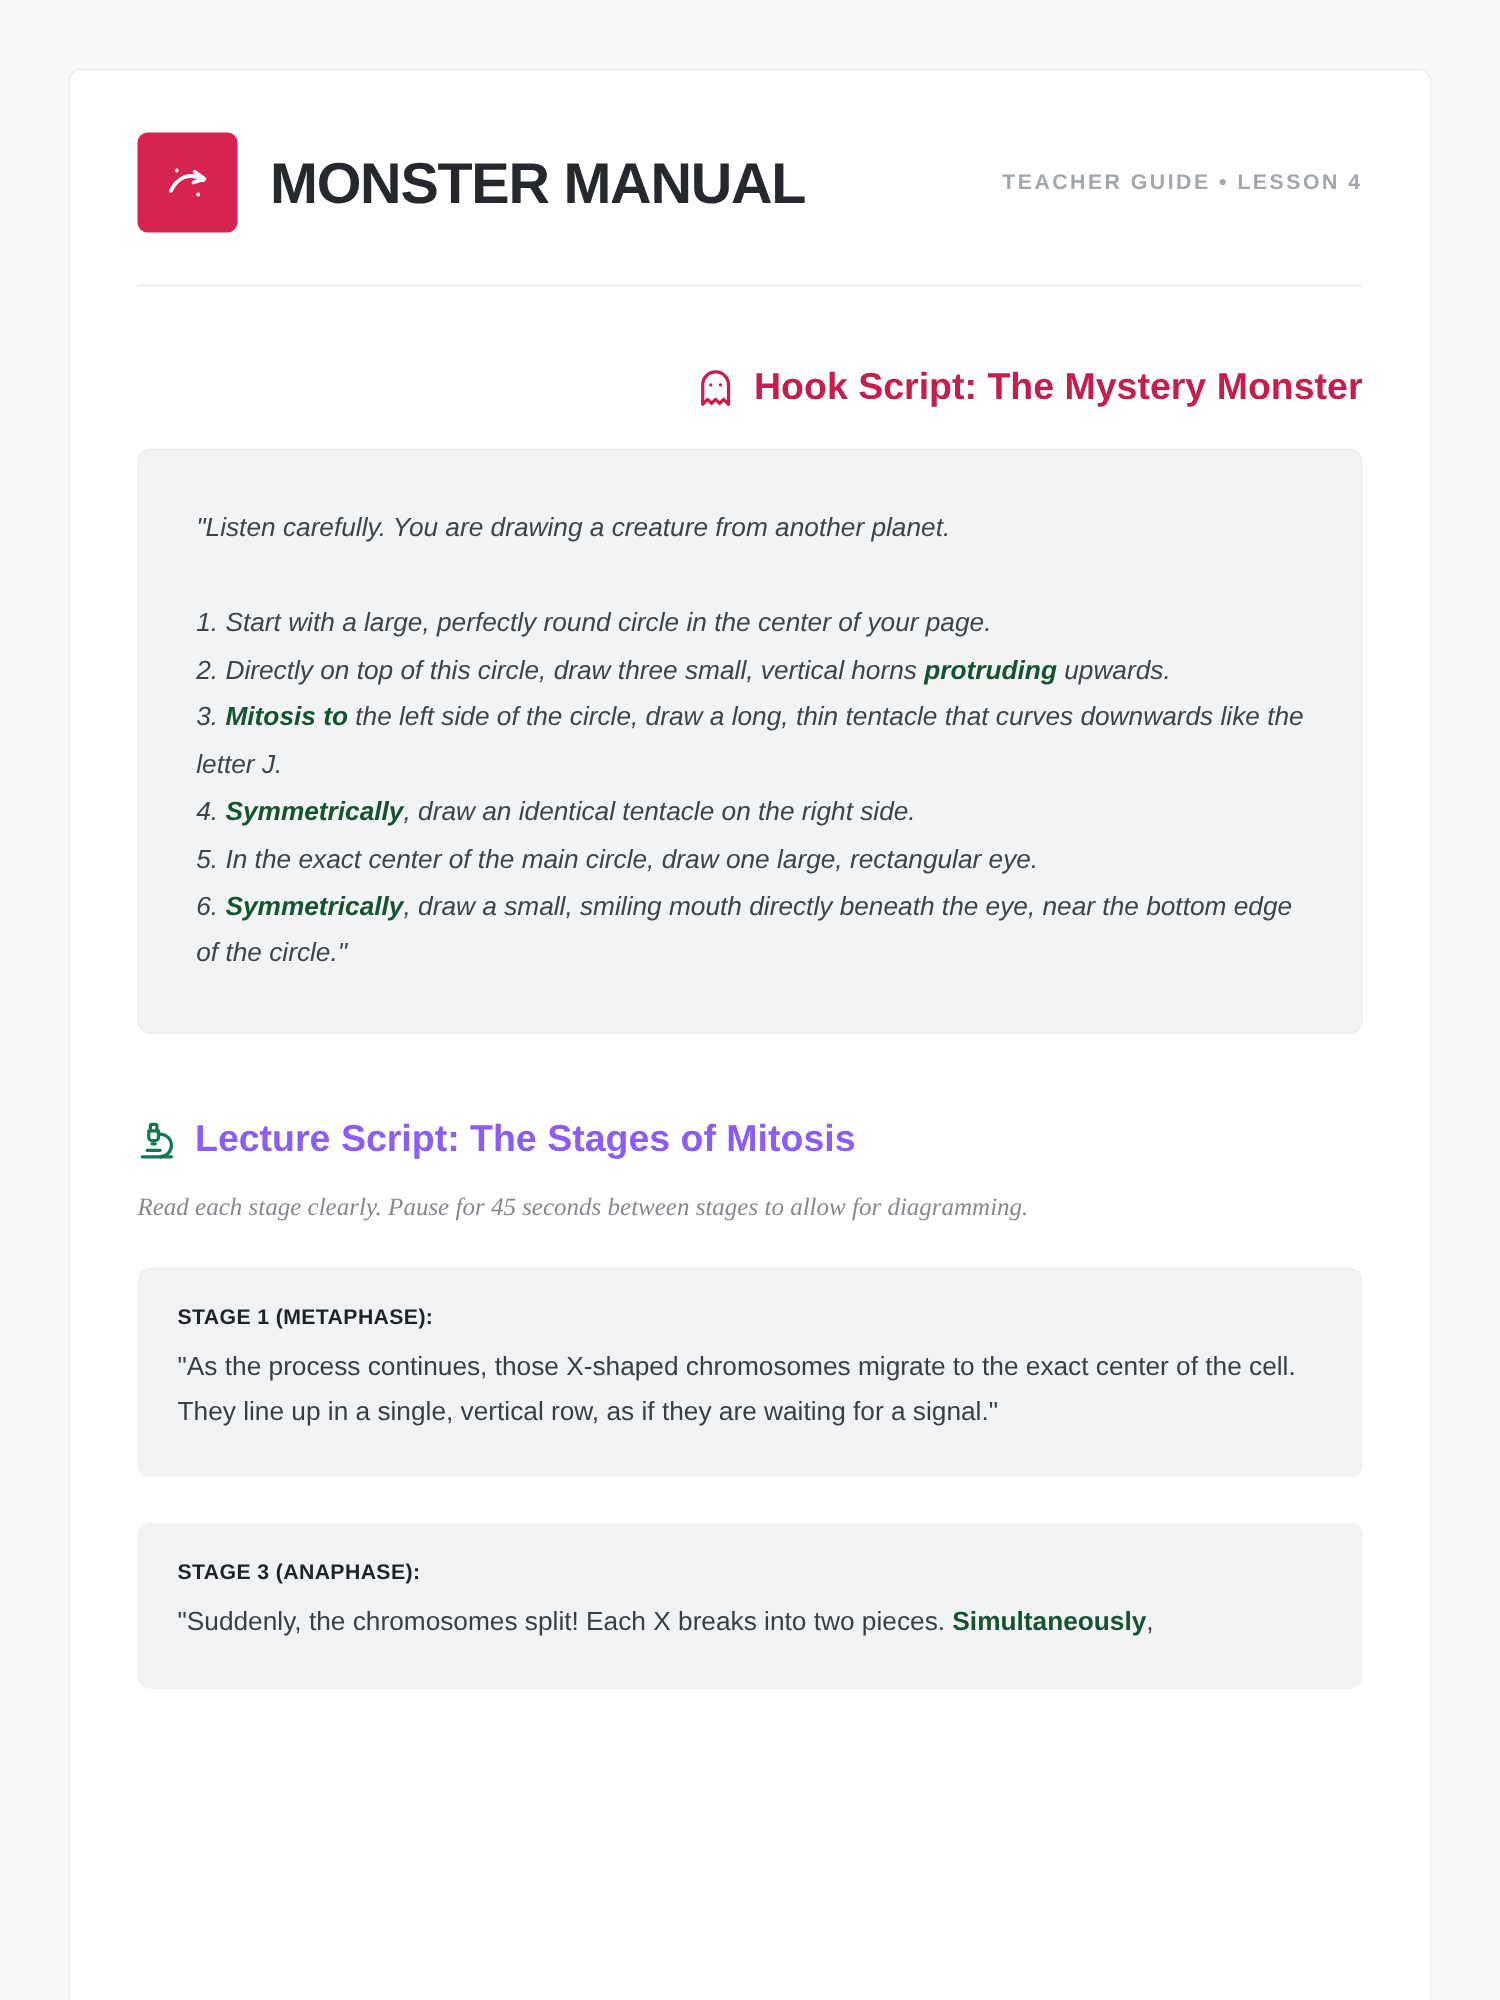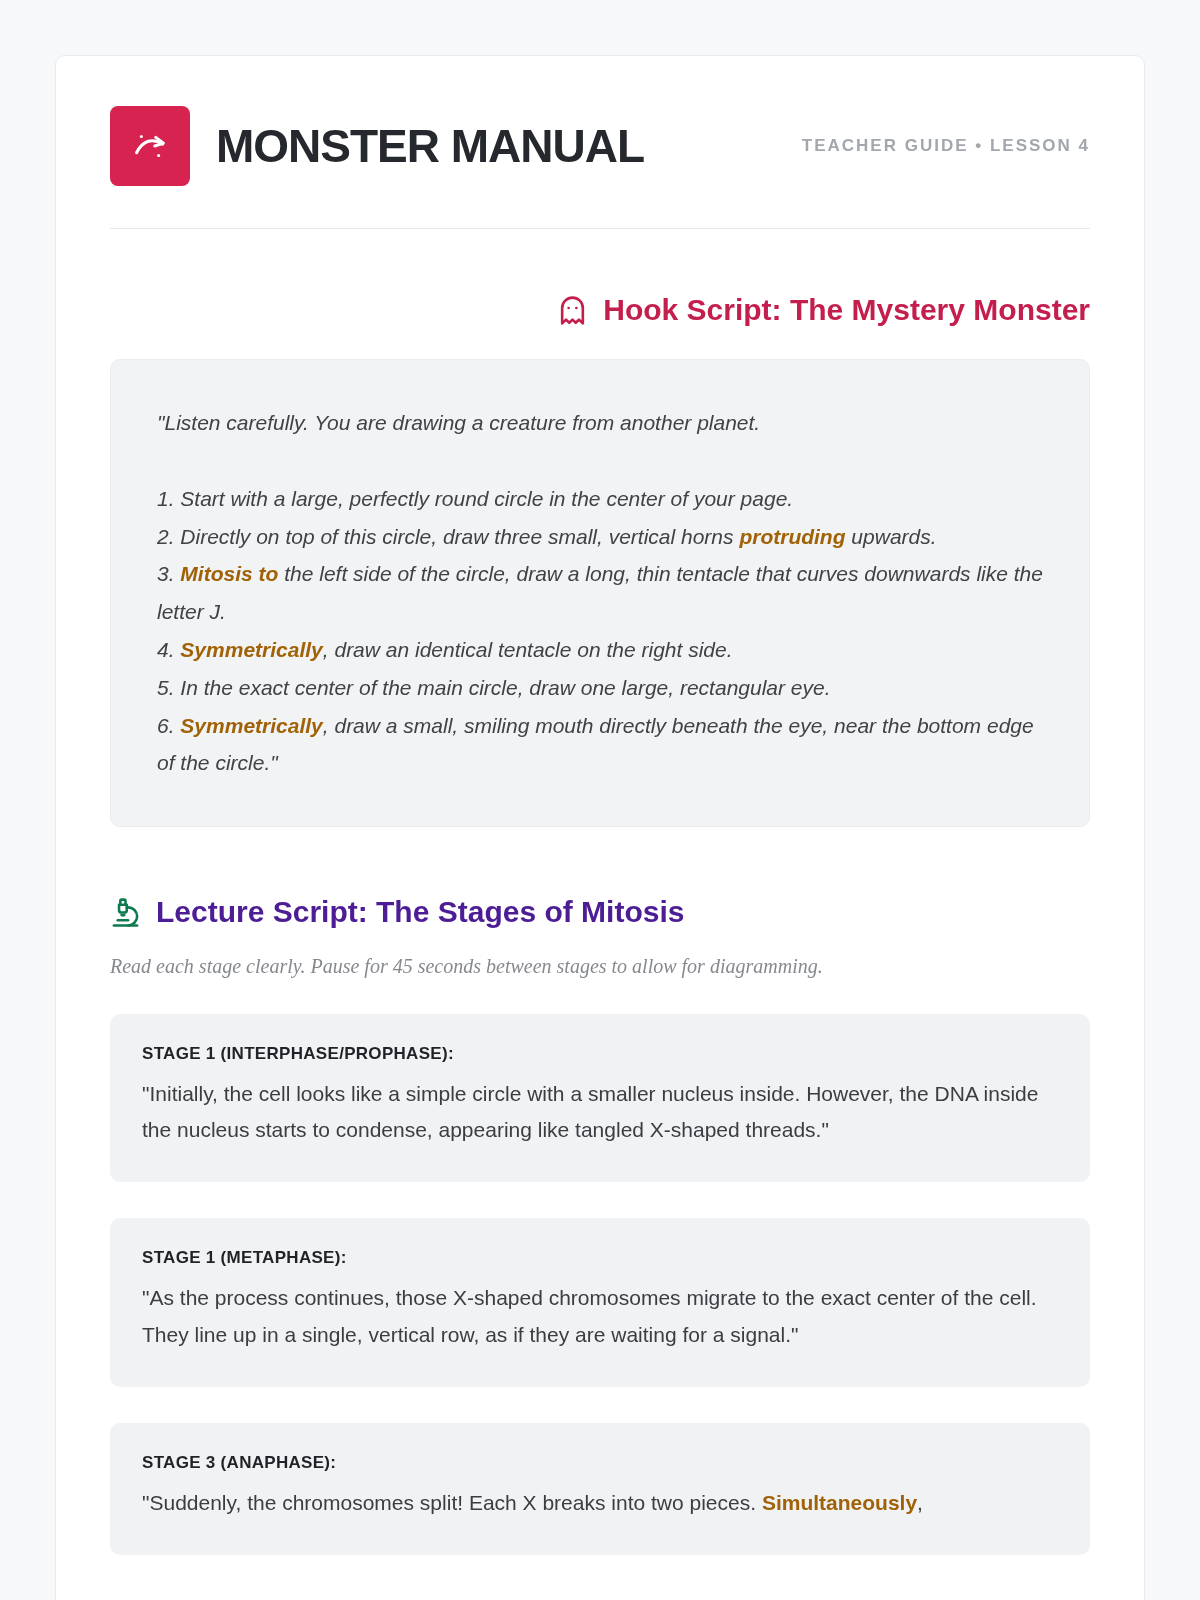--- a/index.html
+++ b/index.html
@@ -54,37 +54,37 @@
   
   .section-heading {
     display: flex;
     align-items: center;
     gap: 15px;
     margin: 64px 0 0;
     font-size: 30px;
     font-weight: 700;
   }
   .section-heading.red { color: #c41e4d; justify-content: flex-end; }
-  .section-heading.green { color: #4c1d95; margin-top: 68px; }
+  .section-heading.green { color: #8b5cf6; margin-top: 68px; }
   .section-heading .icon { flex: 0 0 auto; display: inline-flex; }
   
   .quote-box {
     margin-top: 32px;
     background: #f2f3f4;
     border: 1px solid #ebecee;
     border-radius: 10px;
     padding: 44px 46px;
     font-style: italic;
     font-size: 21px;
     line-height: 1.8;
     color: #3e4347;
   }
   .quote-box p { margin: 0; }
   .quote-box .intro { margin-bottom: 38px; }
-  strong { font-weight: 700; color: #a16207; }
+  strong { font-weight: 700; color: #14532d; }
   
   .lecture-note {
     margin: 26px 0 0;
     font-style: italic;
     font-size: 20px;
     color: #85898e;
     font-family: Liberation Serif, serif;
   }
   .stage-box {
     margin-top: 36px;
@@ -159,24 +159,20 @@
           <path d="M9 14h2"></path>
           <path d="M9 12a2 2 0 0 1-2-2V6h6v4a2 2 0 0 1-2 2Z"></path>
           <path d="M12 6V3a1 1 0 0 0-1-1H9a1 1 0 0 0-1 1v3"></path>
         </svg>
       </span>
       <span>Lecture Script: The Stages of Mitosis</span>
     </h2>
 
     <p class="lecture-note">Read each stage clearly. Pause for 45 seconds between stages to allow for diagramming.</p>
 
-    <div class="stage-box">
-      <p class="stage-label">STAGE 1 (INTERPHASE/PROPHASE):</p>
-      <p class="stage-text">"Initially, the cell looks like a simple circle with a smaller nucleus inside. However, the DNA inside the nucleus starts to condense, appearing like tangled X-shaped threads."</p>
-    </div>
 
     <div class="stage-box">
       <p class="stage-label">STAGE 1 (METAPHASE):</p>
       <p class="stage-text">"As the process continues, those X-shaped chromosomes migrate to the exact center of the cell. They line up in a single, vertical row, as if they are waiting for a signal."</p>
     </div>
 
     <div class="stage-box">
       <p class="stage-label">STAGE 3 (ANAPHASE):</p>
       <p class="stage-text">"Suddenly, the chromosomes split! Each X breaks into two pieces. <strong>Simultaneously</strong>,</p>
     </div>

